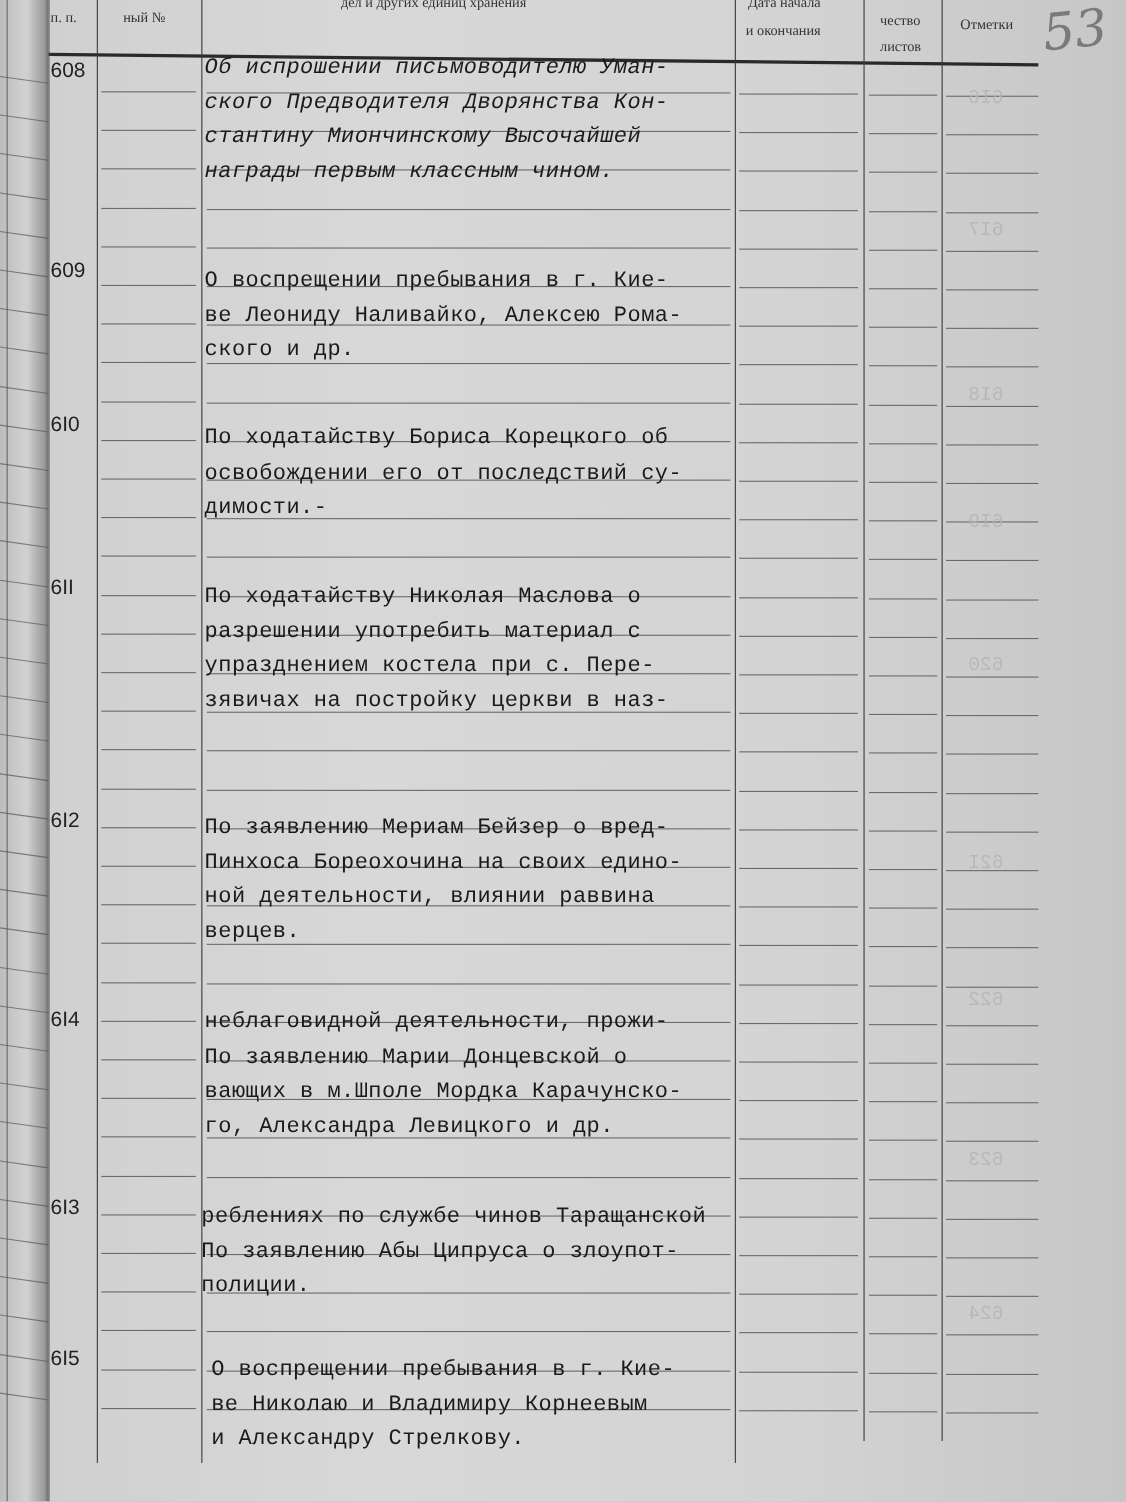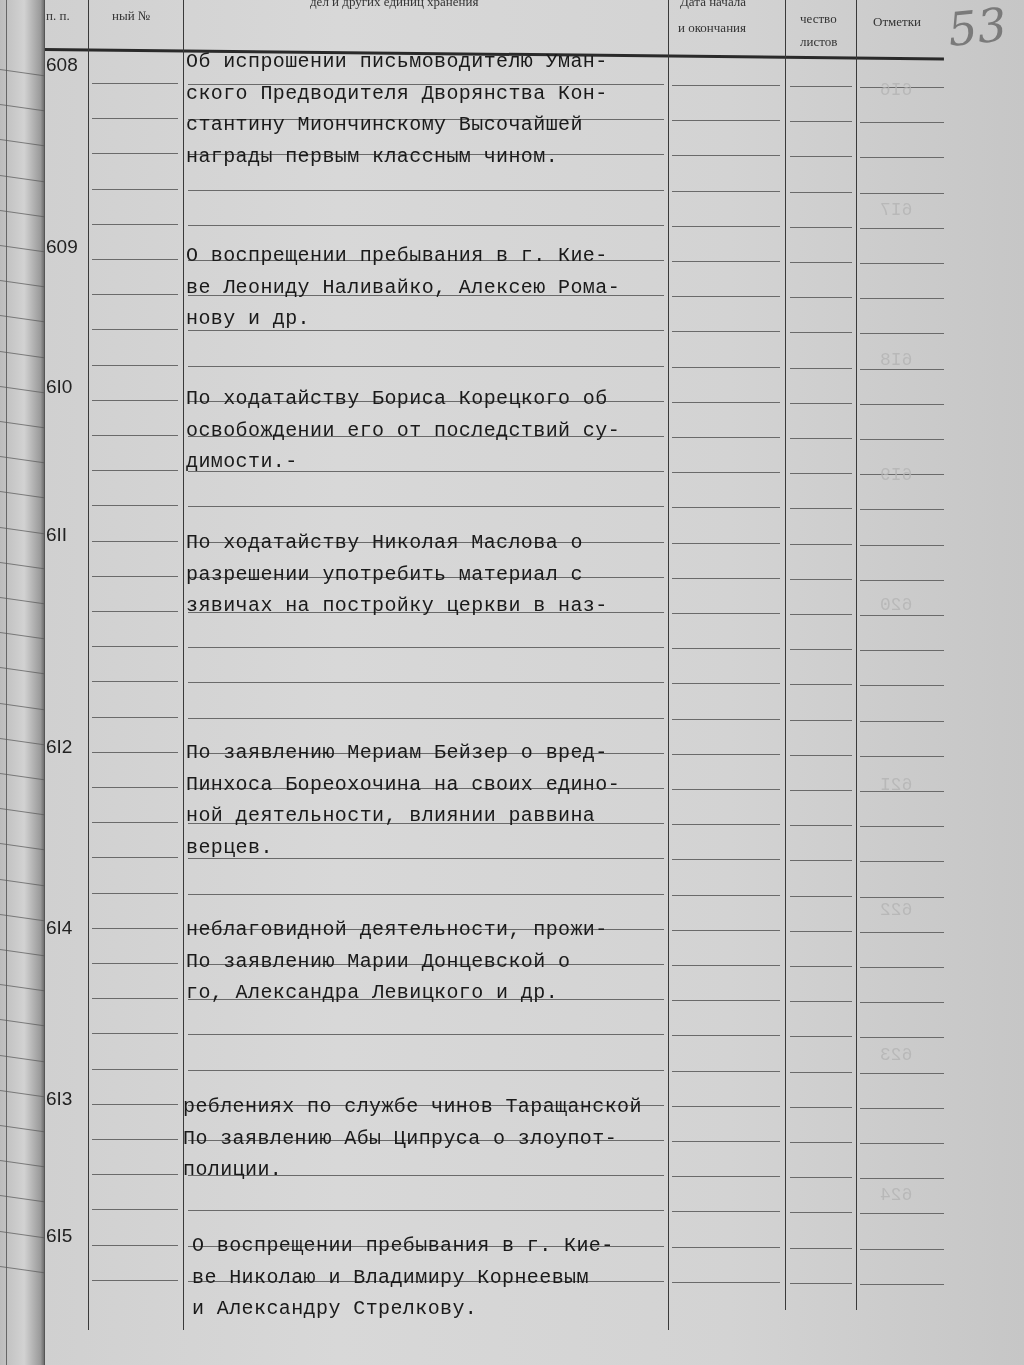--- a/index.html
+++ b/index.html
@@ -322,60 +322,62 @@
     <div class="ghost" style="left: 880px; top: 350px;">6I8</div>
     <div class="ghost" style="left: 880px; top: 465px;">6I9</div>
     <div class="ghost" style="left: 880px; top: 595px;">620</div>
     <div class="ghost" style="left: 880px; top: 775px;">62I</div>
     <div class="ghost" style="left: 880px; top: 900px;">622</div>
     <div class="ghost" style="left: 880px; top: 1045px;">623</div>
     <div class="ghost" style="left: 880px; top: 1185px;">624</div>
   </div>
 
 <div class="num" style="top:54px;">608</div>
-<div class="entry" style="top:46px;">
+<div class="entry" style="top:46px;font-style:italic;">
   <span class="line">Об испрошении письмоводителю Уман-</span>
   <span class="line">ского Предводителя Дворянства Кон-</span>
   <span class="line">стантину Миончинскому Высочайшей</span>
   <span class="line">награды первым классным чином.</span>
 </div>
 
 <div class="num" style="top:236px;">609</div>
 <div class="entry" style="top:240px;">
   <span class="line">О воспрещении пребывания в г. Кие-</span>
   <span class="line">ве Леониду Наливайко, Алексею Рома-</span>
-  <span class="line">нову и др.</span>
+  <span class="line">ского и др.</span>
 </div>
 
 <div class="num" style="top:376px;">6I0</div>
 <div class="entry" style="top:383px;">
   <span class="line">По ходатайству Бориса Корецкого об</span>
   <span class="line">освобождении его от последствий су-</span>
   <span class="line">димости.-</span>
 </div>
 
 <div class="num" style="top:524px;">6II</div>
 <div class="entry" style="top:527px;">
   <span class="line">По ходатайству Николая Маслова о</span>
   <span class="line">разрешении употребить материал с</span>
+  <span class="line">упразднением костела при с. Пере-</span>
   <span class="line">зявичах на постройку церкви в наз-</span>
 </div>
 
 <div class="num" style="top:736px;text-align:right;">6I2</div>
 <div class="entry" style="top:737px;">
   <span class="line">По заявлению Мериам Бейзер о вред-</span>
   <span class="line">Пинхоса Бореохочина на своих едино-</span>
   <span class="line">ной деятельности, влиянии раввина</span>
   <span class="line">верцев.</span>
 </div>
 
 <div class="num" style="top:917px;">6I4</div>
 <div class="entry" style="top:914px;">
   <span class="line">неблаговидной деятельности, прожи-</span>
   <span class="line">По заявлению Марии Донцевской о</span>
+  <span class="line">вающих в м.Шполе Мордка Карачунско-</span>
   <span class="line">го, Александра Левицкого и др.</span>
 </div>
 
 <div class="num" style="top:1088px;">6I3</div>
 <div class="entry" style="top:1091px; left:183px;">
   <span class="line">реблениях по службе чинов Таращанской</span>
   <span class="line">По заявлению Абы Ципруса о злоупот-</span>
   <span class="line">полиции.</span>
 </div>
 

